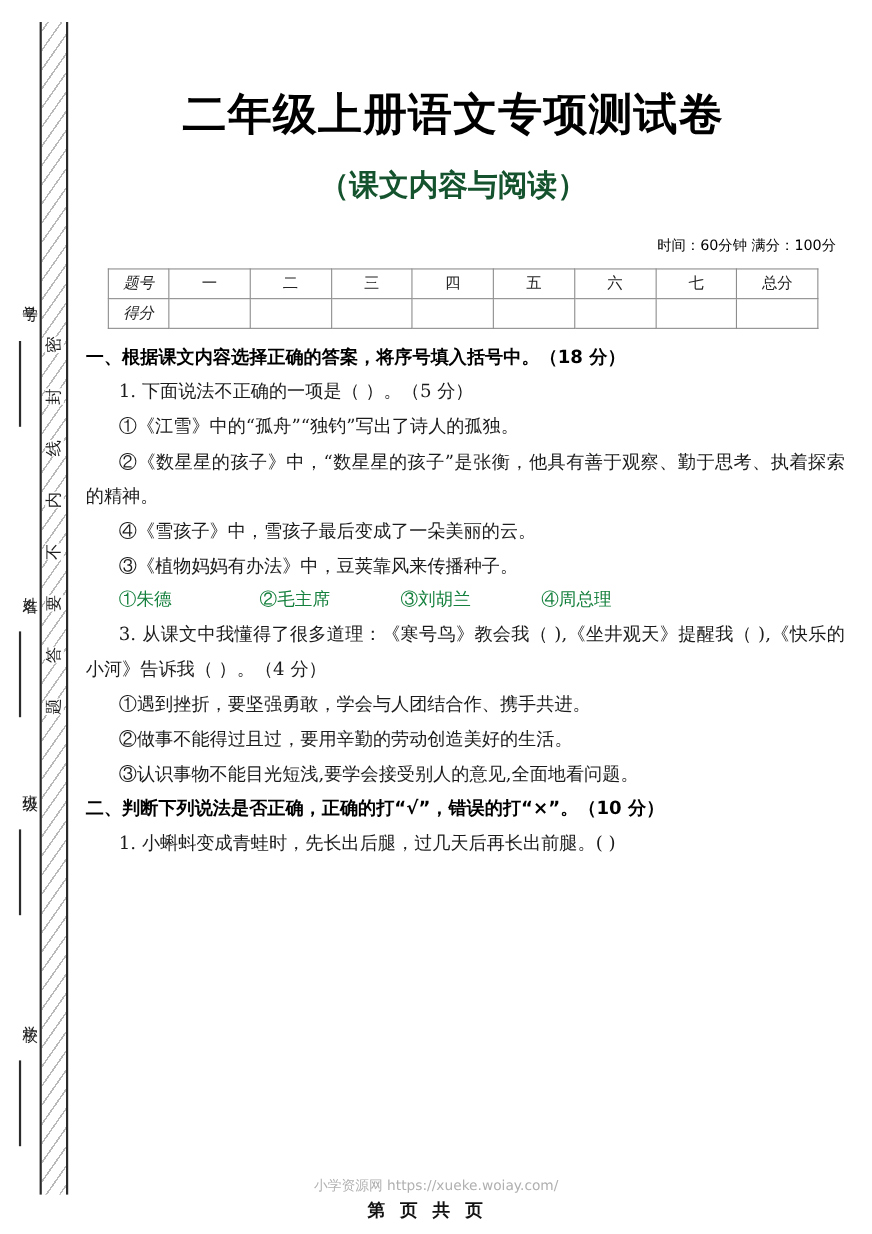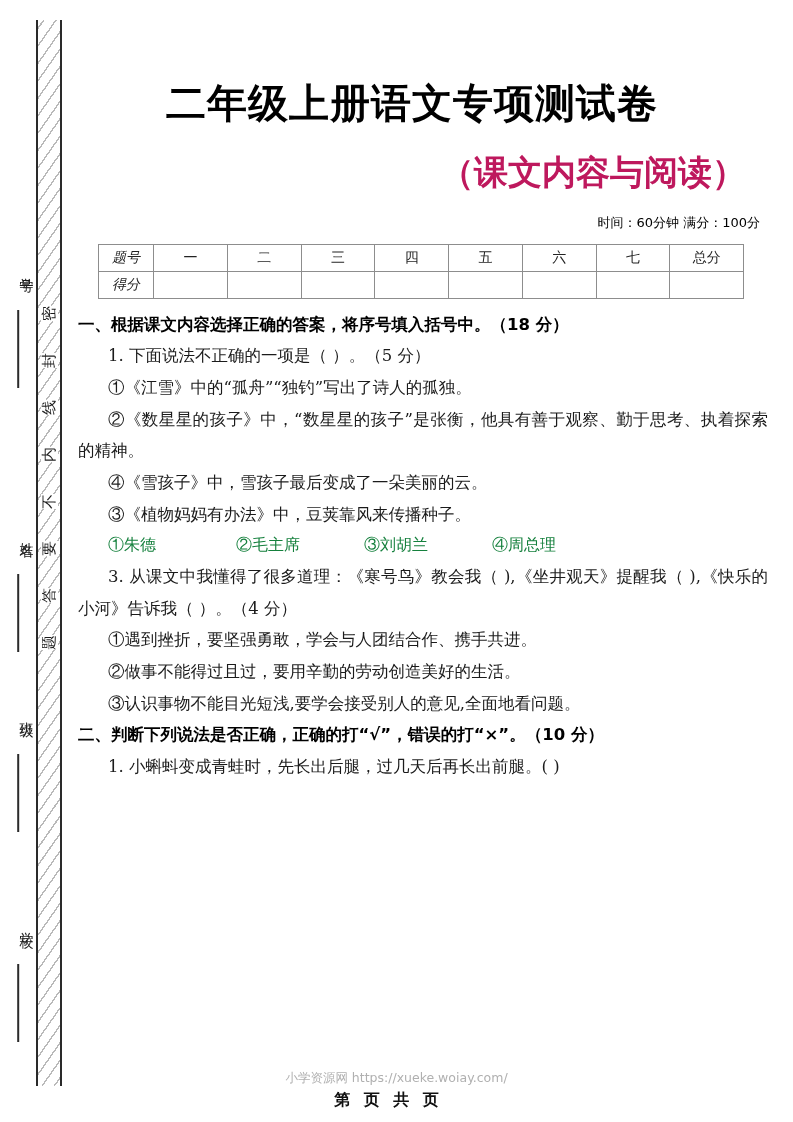--- a/index.html
+++ b/index.html
@@ -115,25 +115,25 @@
     font-size: 40px;
     letter-spacing: 1px;
     color: #000;
     white-space: nowrap;
   }
   #title-sub {
     position: absolute;
     left: 0;
     top: 118px;
     width: 668px;
-    text-align: right;
+    text-align: center;
     font-family: "DejaVu Sans", "Liberation Sans", sans-serif;
     font-weight: bold;
-    font-size: 34px;
-    color: #be185d;
+    font-size: 27px;
+    color: #14532d;
   }
   #exam-meta {
     position: absolute;
     right: 18px;
     top: 182px;
     font-family: "DejaVu Sans", "Liberation Sans", sans-serif;
     font-size: 13px;
     color: #000000;
     white-space: nowrap;
   }

